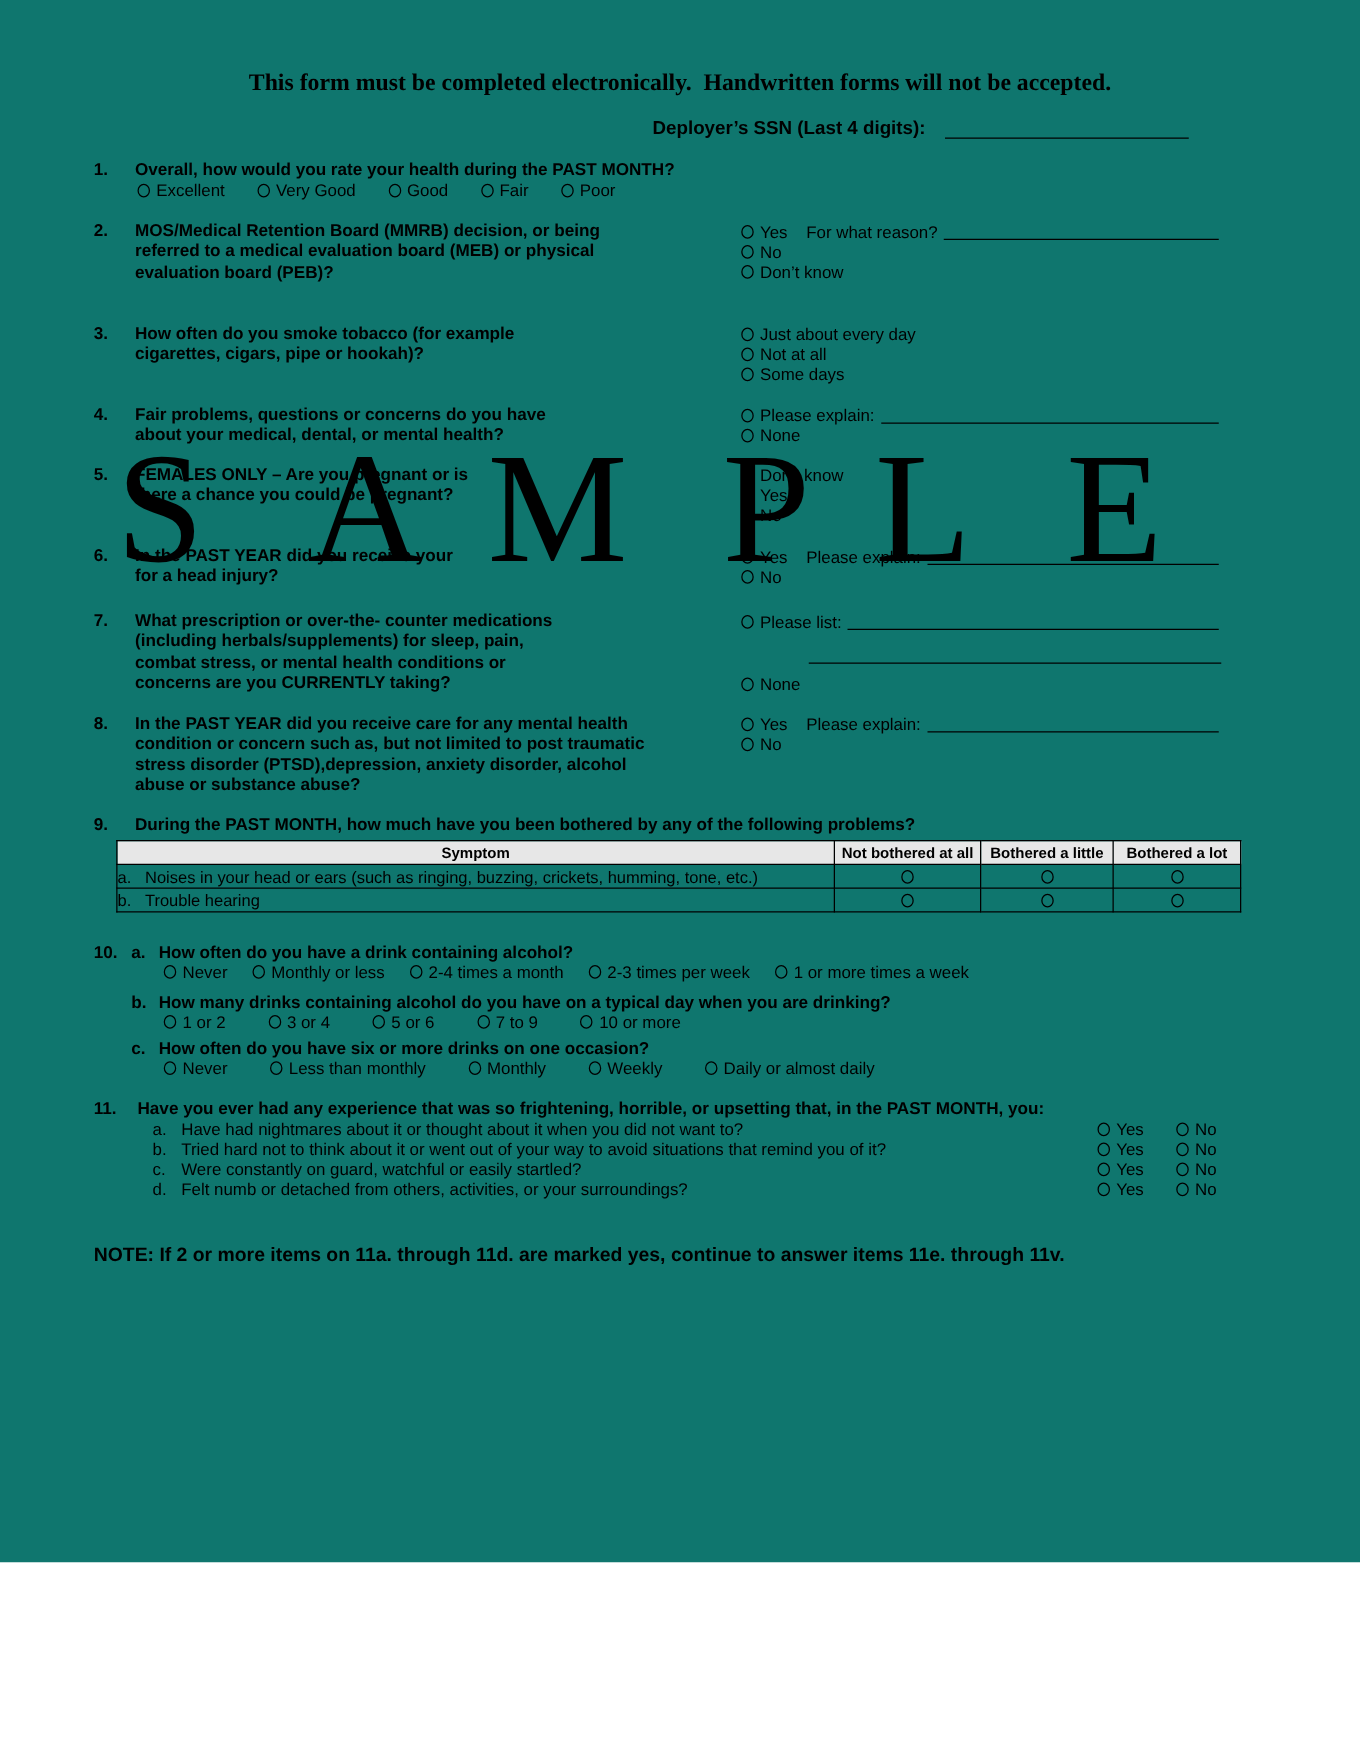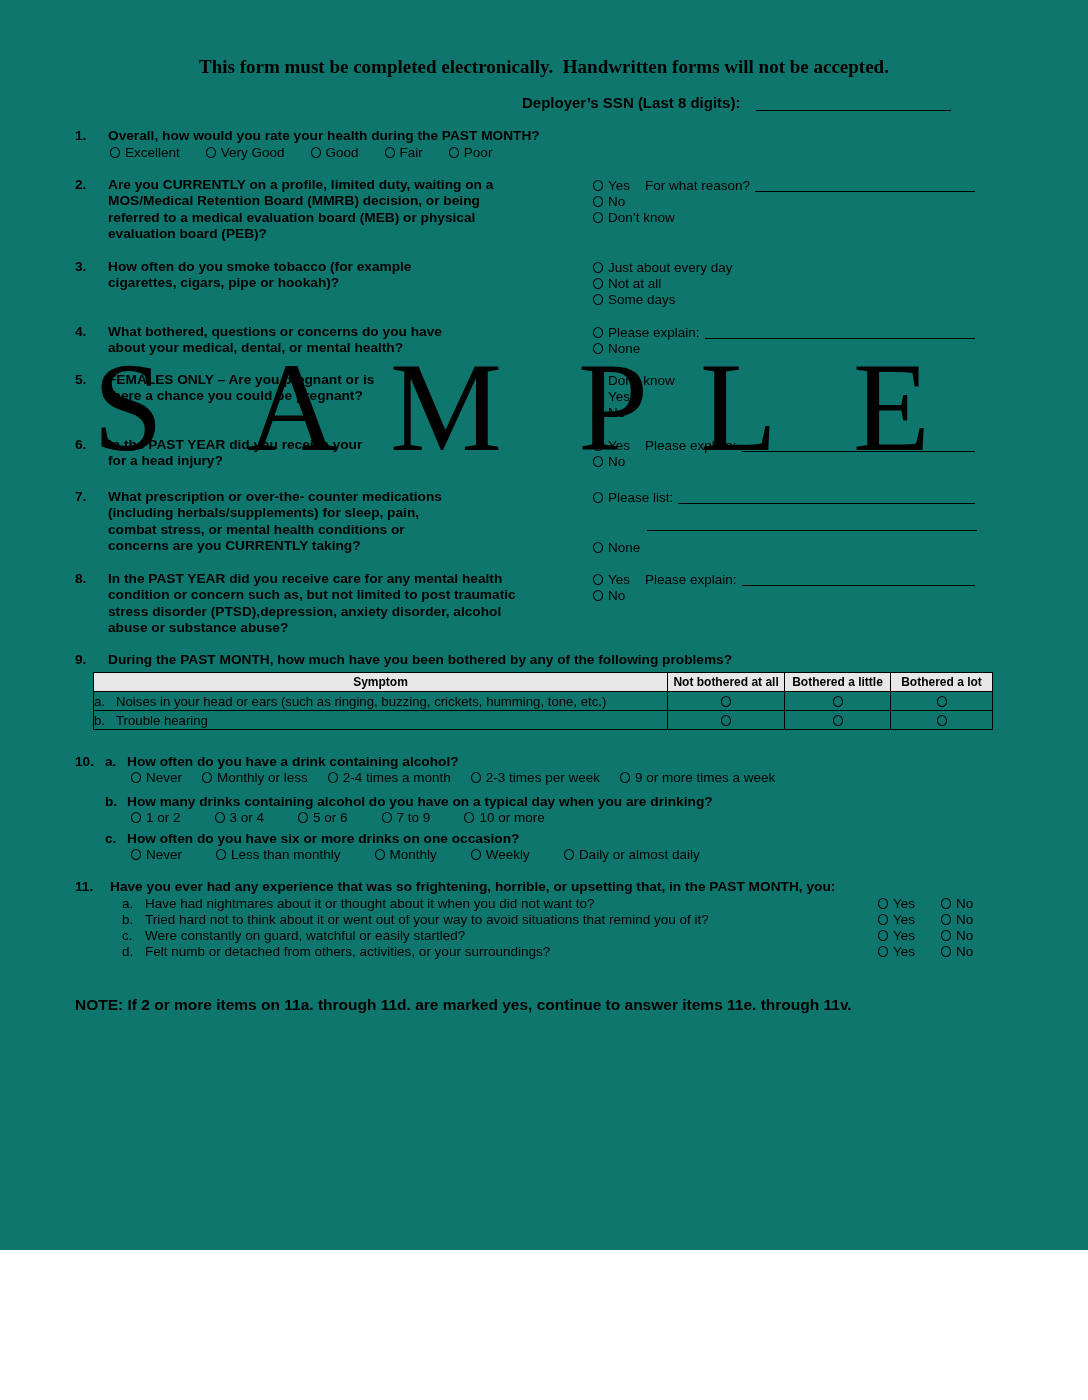--- a/index.html
+++ b/index.html
@@ -39,21 +39,21 @@
   .wm{position:absolute;top:345px;font-family:"Liberation Serif",serif;font-size:126px;
       line-height:1;color:#000;z-index:10;pointer-events:none;}
 </style>
 </head>
 <body>
 
 <div class="page">
 
   <div class="abs title">This form must be completed electronically.&nbsp; Handwritten forms will not be accepted.</div>
   <div class="abs ssnrow">
-    <span class="lbl">Deployer’s SSN (Last 8 digits):</span>
+    <span class="lbl">Deployer’s SSN (Last 4 digits):</span>
     <span class="ssnline"></span>
   </div>
 
   <div class="abs qnum" style="top:128px;">1.</div>
   <div class="qtext" style="top:128px;">
     <div class="ql">Overall, how would you rate your health during the PAST MONTH?</div>
   </div>
   <div class="optgroup g26" style="left:110px;top:145px;">
     <span class="opt">
         <span class="radio"></span>
@@ -72,21 +72,20 @@
         <span>Fair</span>
       </span>
     <span class="opt">
         <span class="radio"></span>
         <span>Poor</span>
       </span>
   </div>
 
   <div class="abs qnum" style="top:177px;">2.</div>
   <div class="qtext" style="top:177px;">
-    <div class="ql">Are you CURRENTLY on a profile, limited duty, waiting on a</div>
     <div class="ql">MOS/Medical Retention Board (MMRB) decision, or being</div>
     <div class="ql">referred to a medical evaluation board (MEB) or physical</div>
     <div class="ql">evaluation board (PEB)?</div>
   </div>
   <div class="rops" style="top:177px;">
     <div class="row">
       <span class="radio"></span>
       <span>Yes</span>
       <span class="sfx">For what reason?</span>
       <span class="wline fill"></span>
@@ -116,21 +115,21 @@
         <span>Not at all</span>
       </div>
     <div class="row">
         <span class="radio"></span>
         <span>Some days</span>
       </div>
   </div>
 
   <div class="abs qnum" style="top:324px;">4.</div>
   <div class="qtext" style="top:324px;">
-    <div class="ql">What bothered, questions or concerns do you have</div>
+    <div class="ql">Fair problems, questions or concerns do you have</div>
     <div class="ql">about your medical, dental, or mental health?</div>
   </div>
   <div class="rops" style="top:324px;">
     <div class="row">
       <span class="radio"></span>
       <span>Please explain:</span>
       <span class="wline fill"></span>
     </div>
     <div class="row">
       <span class="radio"></span>
@@ -278,21 +277,21 @@
     <span class="opt">
         <span class="radio"></span>
         <span>2-4 times a month</span>
       </span>
     <span class="opt">
         <span class="radio"></span>
         <span>2-3 times per week</span>
       </span>
     <span class="opt">
         <span class="radio"></span>
-        <span>9 or more times a week</span>
+        <span>1 or more times a week</span>
       </span>
   </div>
 
   <div class="abs ql" style="left:105px;top:794px;">b.</div>
   <div class="abs ql" style="left:127px;top:794px;">How many drinks containing alcohol do you have on a typical day when you are drinking?</div>
   <div class="optgroup g22" style="left:131px;top:810px;">
     <span class="opt">
         <span class="radio"></span>
         <span>1 or 2</span>
       </span>

